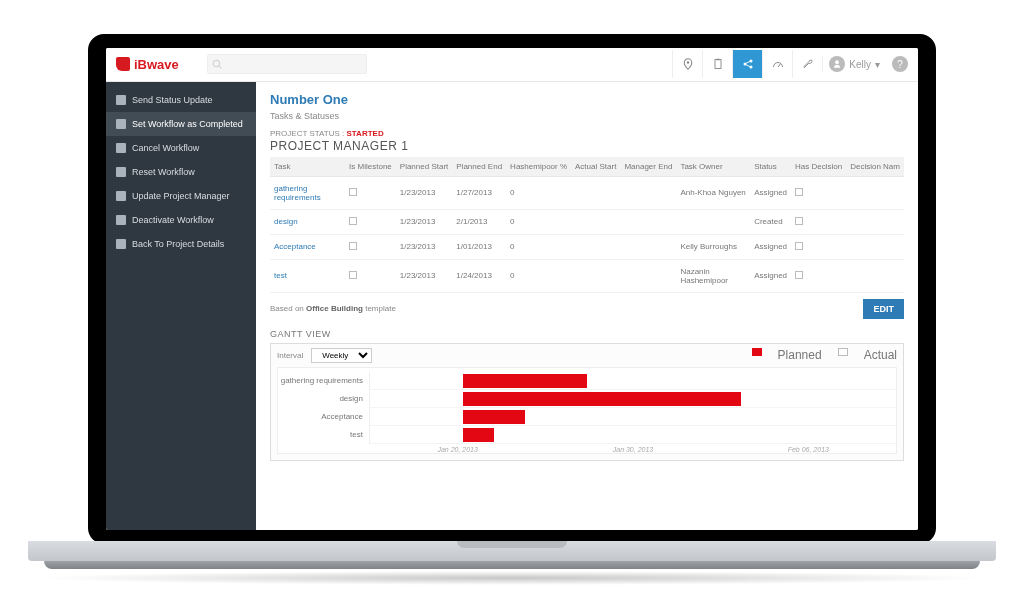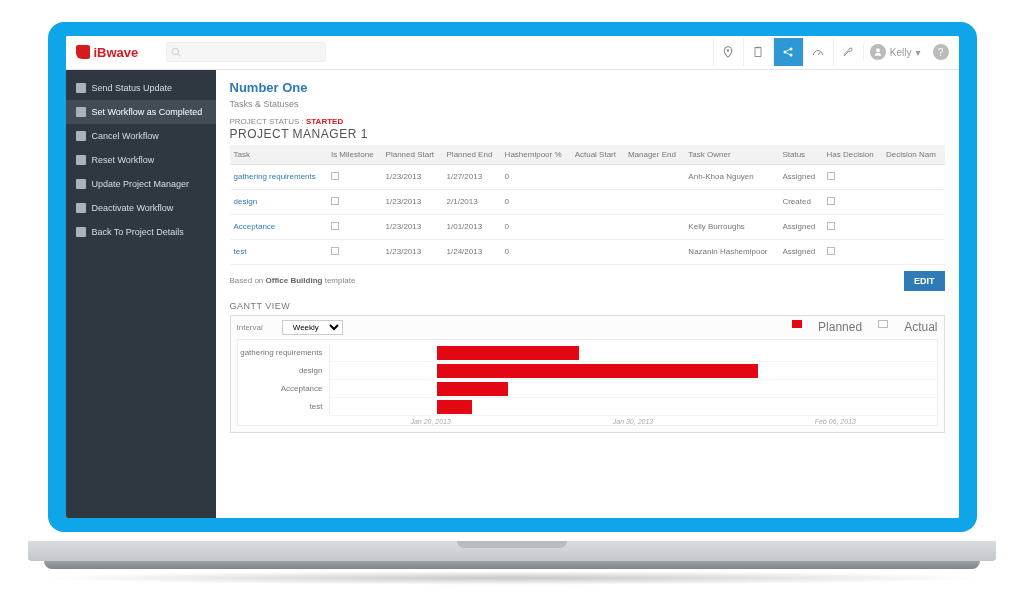--- a/index.html
+++ b/index.html
@@ -1,18 +1,18 @@
 <!DOCTYPE html>
 <html><head>
 <meta charset="utf-8">
 <style>
 *{margin:0;padding:0;box-sizing:border-box;font-family:Arial,Helvetica,sans-serif}
 body{background:#fff;display:flex;align-items:center;justify-content:center;height:601px}
 .laptop{width:980px;height:560px;position:relative}
-.screen-bezel{width:929px;height:510px;background:#0ea5e9;border-radius:16px;padding:14px 18px;margin:1px auto;position:relative}
+.screen-bezel{width:848px;height:510px;background:#000000;border-radius:16px;padding:14px 18px;margin:13px auto;position:relative}
 .screen{width:100%;height:100%;background:#fff;overflow:hidden;position:relative;border-radius:2px}
 .topbar{height:34px;background:#fff;border-bottom:1px solid #e6e6e6;display:flex;align-items:center;padding:0 10px}
 .logo{display:flex;align-items:center;gap:4px}
 .logo-mark{width:14px;height:14px;background:#d71920;border-radius:2px 2px 2px 6px}
 .logo-text{color:#d71920;font-weight:700;font-size:13px}
 .searchbox{margin-left:28px;width:160px;height:20px;background:#f5f5f5;border:1px solid #eee;border-radius:2px;display:flex;align-items:center;padding:0 4px}
 .searchbox svg{opacity:.35}
 .topbar-spacer{flex:1}
 .top-icons{display:flex;align-items:center;gap:0}
 .top-icon{width:30px;height:28px;display:flex;align-items:center;justify-content:center;border-left:1px solid #eee;color:#888;cursor:pointer}
@@ -36,21 +36,21 @@
 tbody td{padding:7px 4px;border-bottom:1px solid #f0f0f0;color:#777;vertical-align:middle}
 tbody td.link{color:#2f7bb5;cursor:pointer}
 .chk{display:inline-block;width:8px;height:8px;border:1px solid #bbb;background:#fff}
 .footer-row{display:flex;align-items:center;justify-content:space-between;padding:6px 0 8px}
 .template-note{font-size:8px;color:#888}
 .template-note b{color:#666}
 .edit-btn{background:#2f7bb5;color:#fff;font-size:9px;font-weight:700;padding:5px 10px;border:none;cursor:pointer}
 .gantt-label{font-size:9px;color:#777;letter-spacing:.5px;margin:2px 0 4px}
 .gantt-box{border:1px solid #ddd;padding:4px 6px 6px;background:#fcfcfc}
 .gantt-head{display:flex;align-items:center;justify-content:space-between;margin-bottom:4px}
-.interval{display:flex;align-items:center;gap:19px;font-size:8px;color:#888}
+.interval{display:flex;align-items:center;gap:8px;font-size:8px;color:#888}
 .interval select{font-size:8px;border:1px solid #ccc;padding:1px 6px;background:#fff}
 .legend{display:flex;align-items:flex-start;gap:16px;font-size:12px;color:#777}
 .lg-sw{width:10px;height:8px;display:inline-block}
 .lg-sw.planned{background:#e30613}
 .lg-sw.actual{background:#fff;border:1px solid #bbb}
 .gantt-chart{border:1px solid #eee;background:#fff;padding:4px 0 0;position:relative}
 .g-row{display:flex;align-items:center;height:18px}
 .g-name{width:92px;text-align:right;padding-right:6px;font-size:8px;color:#777;border-right:1px solid #eee;height:100%;display:flex;align-items:center;justify-content:flex-end}
 .g-track{flex:1;position:relative;height:100%;border-bottom:1px solid #f4f4f4}
 .g-bar{position:absolute;top:2px;height:14px;background:#e30613}

